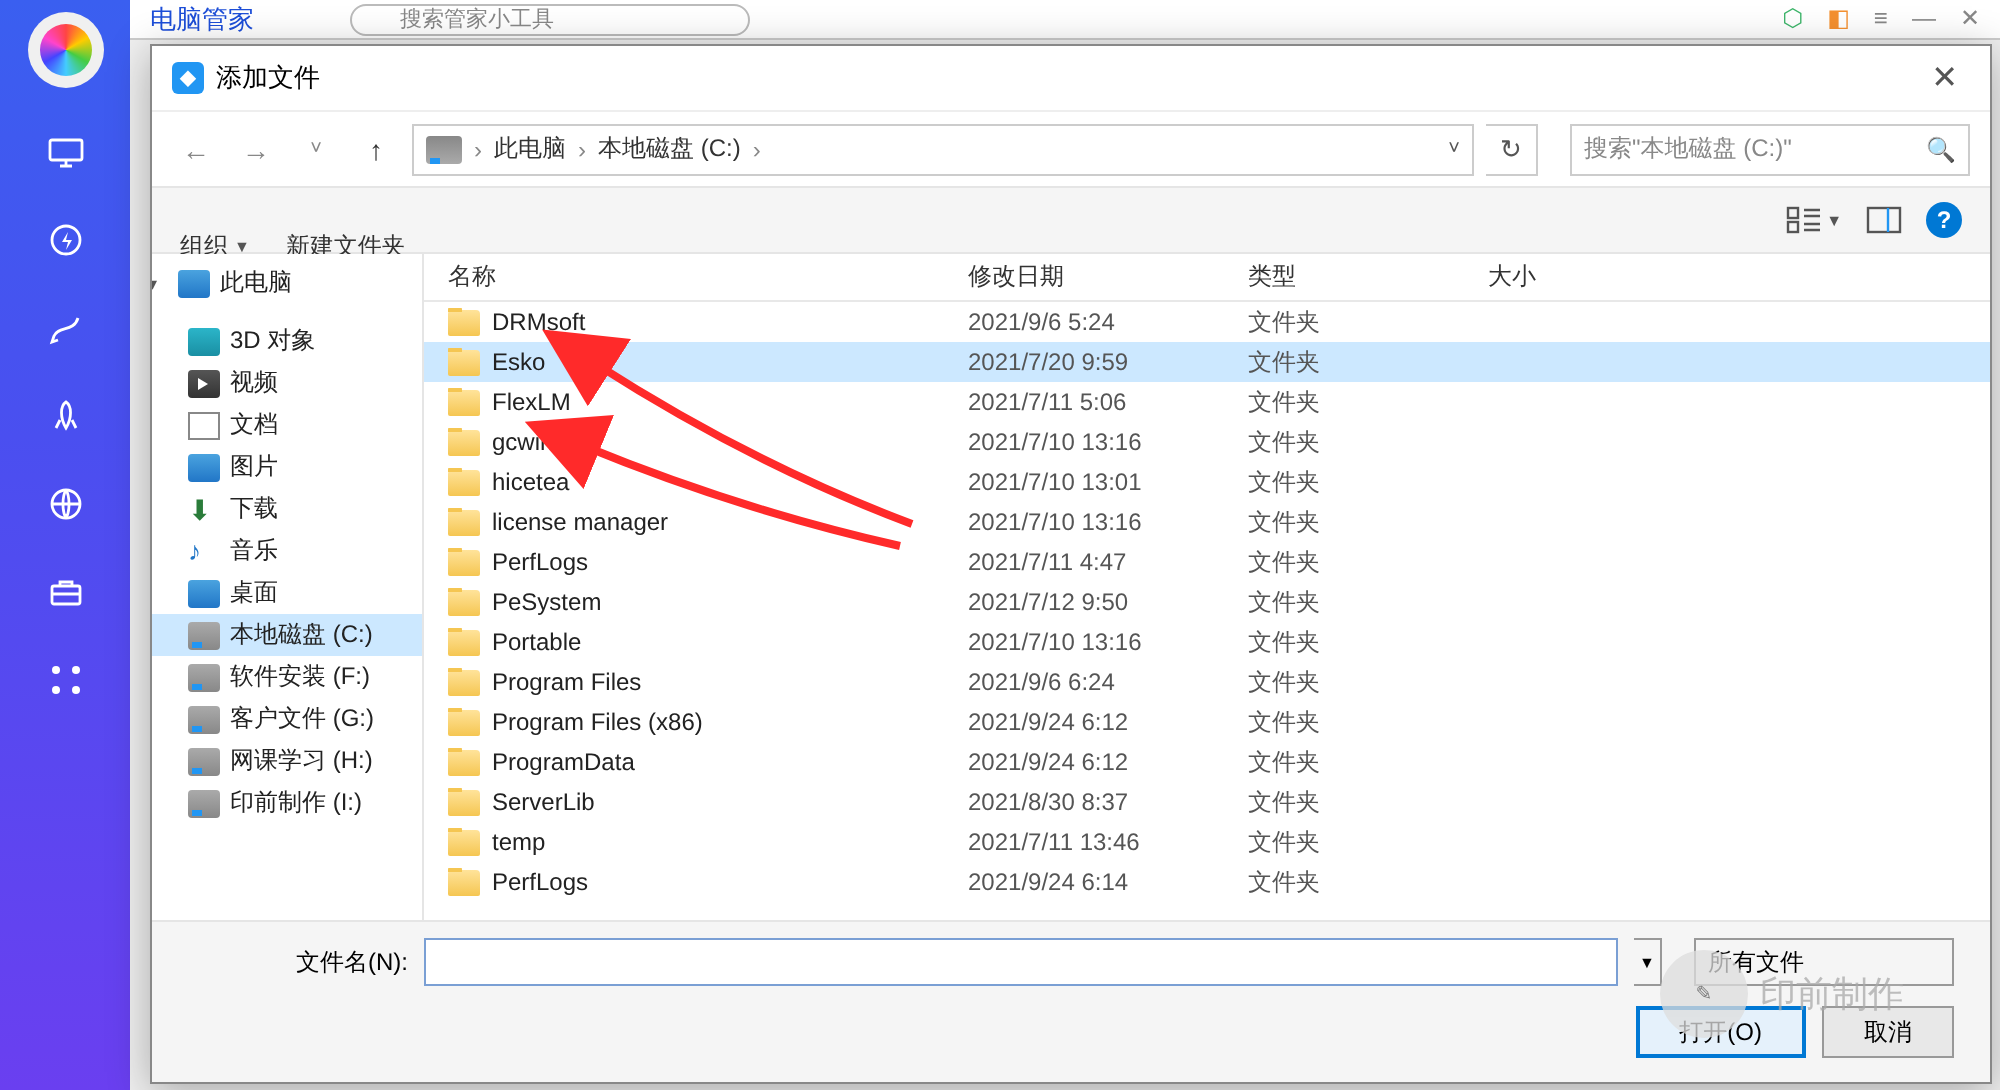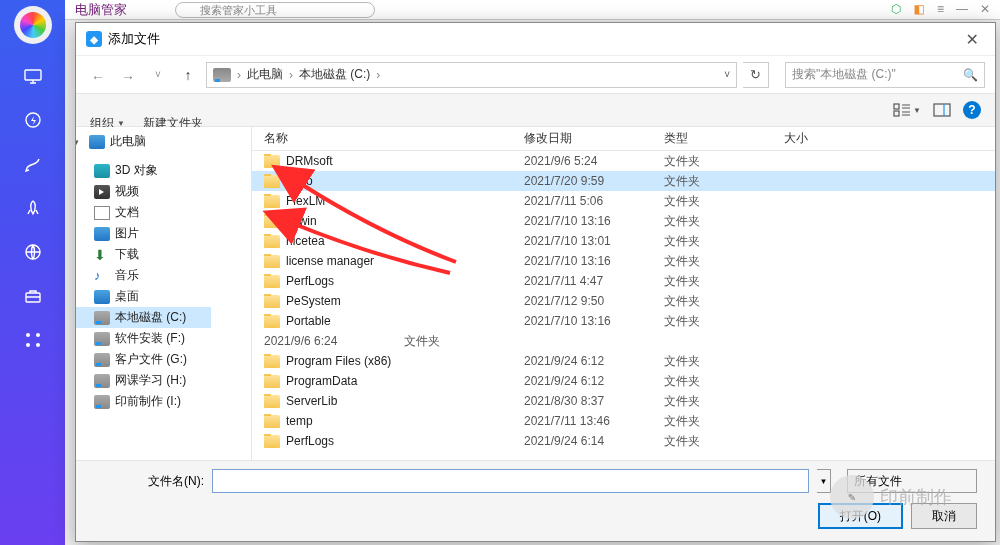--- a/index.html
+++ b/index.html
@@ -5,21 +5,21 @@
     * { margin:0; padding:0; box-sizing:border-box; font-family:"Microsoft YaHei","Segoe UI",Arial,sans-serif; }
     body { width:1000px; height:545px; background:#f0f0f0; overflow:hidden; position:relative; }
     
     
     .app-sidebar { position:absolute; left:0; top:0; width:65px; height:545px; background:linear-gradient(180deg,#3a5ff0,#4a4ff0 40%,#6a3ff0); display:flex; flex-direction:column; align-items:center; padding-top:6px; gap:20px; color:#fff; }
     .logo-circ { width:38px; height:38px; border-radius:50%; background:radial-gradient(circle,#fff 30%,#f0f0f0 31%); display:flex; align-items:center; justify-content:center; }
     .logo-inner { width:26px; height:26px; border-radius:50%; background:conic-gradient(#f44,#fc0,#4c4,#4cf,#44f,#f4c,#f44); }
     .side-ico { width:24px; height:24px; display:flex; align-items:center; justify-content:center; color:#fff; font-size:18px; }
     
     
-    .bg-top { position:absolute; left:65px; top:0; right:0; height:20px; background:#fff; border-bottom:1px solid #ccc; display:flex; align-items:center; padding-left:10px; color:#701a75; font-size:13px; }
+    .bg-top { position:absolute; left:65px; top:0; right:0; height:20px; background:#fff; border-bottom:1px solid #ccc; display:flex; align-items:center; padding-left:10px; color:#1d4ed8; font-size:13px; }
     .bg-search { position:absolute; left:175px; top:2px; width:200px; height:16px; border:1px solid #bbb; border-radius:10px; background:#fff; font-size:11px; color:#888; padding-left:24px; line-height:14px; }
     .bg-icons { position:absolute; right:10px; top:2px; display:flex; gap:12px; font-size:12px; color:#888; }
     
     
     .dialog { position:absolute; left:75px; top:22px; right:4px; height:520px; background:#fff; border:1px solid #888; box-shadow:0 4px 20px rgba(0,0,0,.3); display:flex; flex-direction:column; }
     .titlebar { height:32px; display:flex; align-items:center; padding:0 10px; font-size:13px; }
     .title-ico { width:16px; height:16px; background:#2196f3; border-radius:3px; margin-right:6px; display:flex; align-items:center; justify-content:center; color:#fff; font-size:10px; font-weight:bold; }
     .title-close { margin-left:auto; font-size:16px; color:#555; cursor:pointer; padding:0 6px; }
     
     .addrbar { height:38px; border-top:1px solid #eee; display:flex; align-items:center; padding:0 10px; gap:6px; }
@@ -52,21 +52,21 @@
     .ico-vid { background:linear-gradient(#555,#333); border-radius:2px; position:relative; }
     .ico-vid::after{content:'';position:absolute;left:5px;top:4px;border-left:5px solid #fff;border-top:3px solid transparent;border-bottom:3px solid transparent;}
     .ico-img { background:linear-gradient(#4aa3df,#2176c7); border-radius:2px; }
     .ico-doc { background:#fff; border:1px solid #888; }
     .ico-desk { background:linear-gradient(#4aa3df,#2176c7); border-radius:2px; }
     .ico-drive { background:linear-gradient(#aaa,#888); border-radius:2px; position:relative; }
     .ico-drive::after{content:'';position:absolute;bottom:1px;left:2px;width:5px;height:3px;background:#2196f3;}
     .tree-caret { width:10px; font-size:9px; color:#555; margin-left:-12px; }
     .tree-sep { height:8px; }
     
-    .files { flex:1; display:flex; flex-direction:column; border-left:1px solid #e5e5e5;margin-left:40px; }
+    .files { flex:1; display:flex; flex-direction:column; border-left:1px solid #e5e5e5; }
     .fhdr { height:24px; display:flex; align-items:center; font-size:12px; color:#333; border-bottom:1px solid #e8e8e8; }
     .fhdr > div { padding-left:12px; }
     .col-name { flex:0 0 260px; }
     .col-date { flex:0 0 140px; }
     .col-type { flex:0 0 120px; }
     .col-size { flex:1; }
     .flist { flex:1; overflow-y:auto; }
     .frow { height:20px; display:flex; align-items:center; font-size:12px; color:#222; cursor:pointer; }
     .frow.sel { background:#cce8ff; }
     .frow > div { padding-left:12px; white-space:nowrap; overflow:hidden; }
@@ -356,20 +356,24 @@
           <div class="frow">
             <div class="fname">
               <span class="folder-ico"></span>
               <span>Portable</span>
             </div>
             <div class="fdate">2021/7/10 13:16</div>
             <div class="ftype">文件夹</div>
             <div class="fsize"></div>
           </div>
           <div class="frow">
+            <div class="fname">
+              <span class="folder-ico"></span>
+              <span>Program Files</span>
+            </div>
             <div class="fdate">2021/9/6 6:24</div>
             <div class="ftype">文件夹</div>
             <div class="fsize"></div>
           </div>
           <div class="frow">
             <div class="fname">
               <span class="folder-ico"></span>
               <span>Program Files (x86)</span>
             </div>
             <div class="fdate">2021/9/24 6:12</div>

